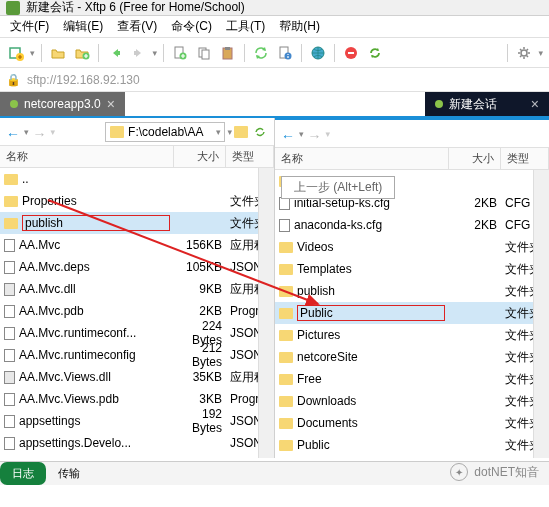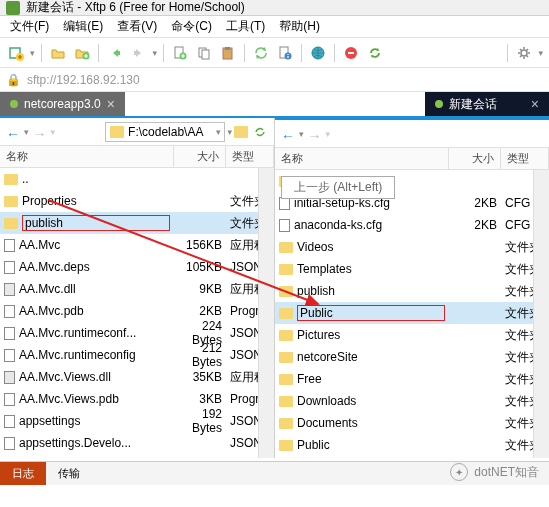--- a/index.html
+++ b/index.html
@@ -41,21 +41,21 @@
 .cell-name { flex: 1; white-space: nowrap; overflow: hidden; text-overflow: ellipsis; }
 .cell-size { width: 52px; text-align: right; padding-right: 4px; }
 .cell-type { width: 40px; white-space: nowrap; overflow: hidden; }
 .fi { width: 14px; height: 14px; flex-shrink: 0; display: inline-flex; align-items: center; justify-content: center; }
 .fi.folder { background: #f7d774; border-radius: 1px; height: 11px; }
 .fi.file { background: #fff; border: 1px solid #888; width: 11px; height: 13px; }
 .fi.dll { background: #e8e8e8; border: 1px solid #888; width: 11px; height: 13px; }
 .scrollbar-v { position: absolute; right: 0; top: 0; bottom: 0; width: 16px; background: #f0f0f0; border-left: 1px solid #ddd; }
 .bottom-tabs { position: absolute; bottom: 22px; left: 0; right: 0; height: 24px; display: flex; border-top: 1px solid #ccc; background: #f4f4f4; }
 .btab { padding: 4px 12px; font-size: 11px; }
-.btab.active { background: #c2410c; color: #fff; }
+.btab.active { background: #15803d; color: #fff; border-radius: 7px; }
 .watermark { position: absolute; bottom: 26px; right: 10px; display: flex; align-items: center; gap: 6px; color: #888; font-size: 12px; }
 .wm-icon { width: 18px; height: 18px; border: 1px solid #aaa; border-radius: 50%; display: flex; align-items: center; justify-content: center; font-size: 10px; }
 .arrow-svg { position: absolute; top: 192px; left: 38px; width: 290px; height: 120px; pointer-events: none; z-index: 10; }
 </style>
 </head>
 <body>
 
 <div class="titlebar">
   <span class="title-icon"></span>
   <span>新建会话 - Xftp 6 (Free for Home/School)</span>

